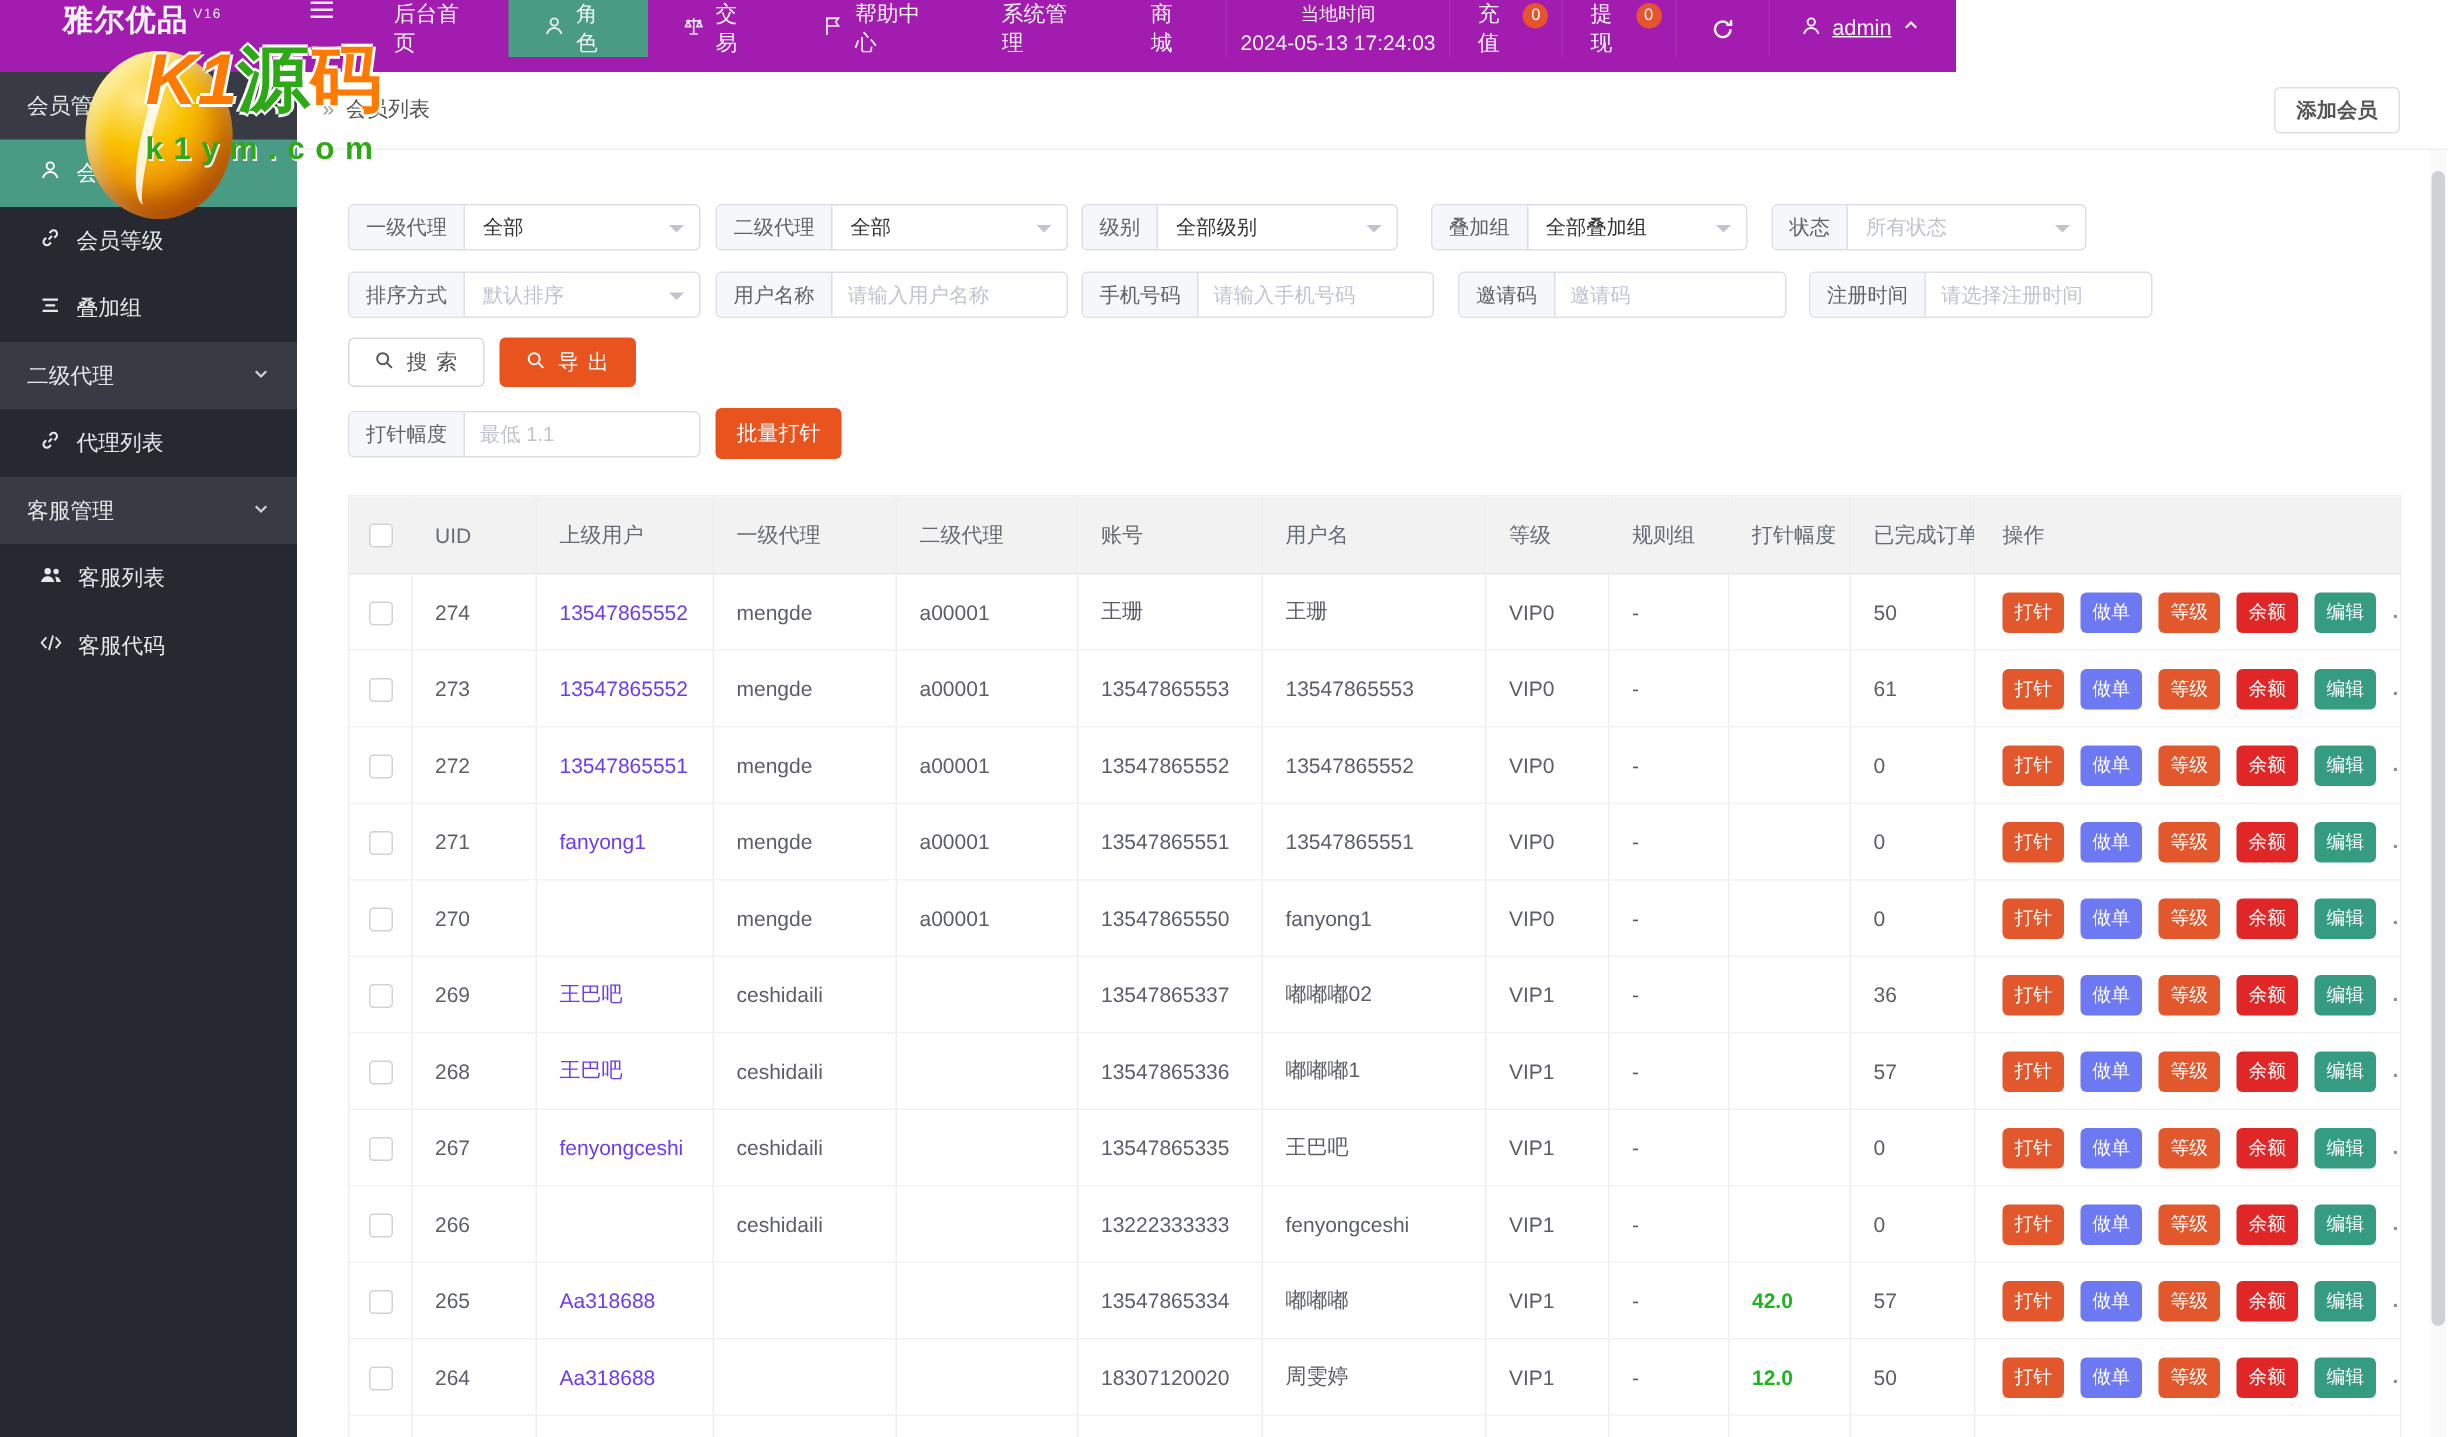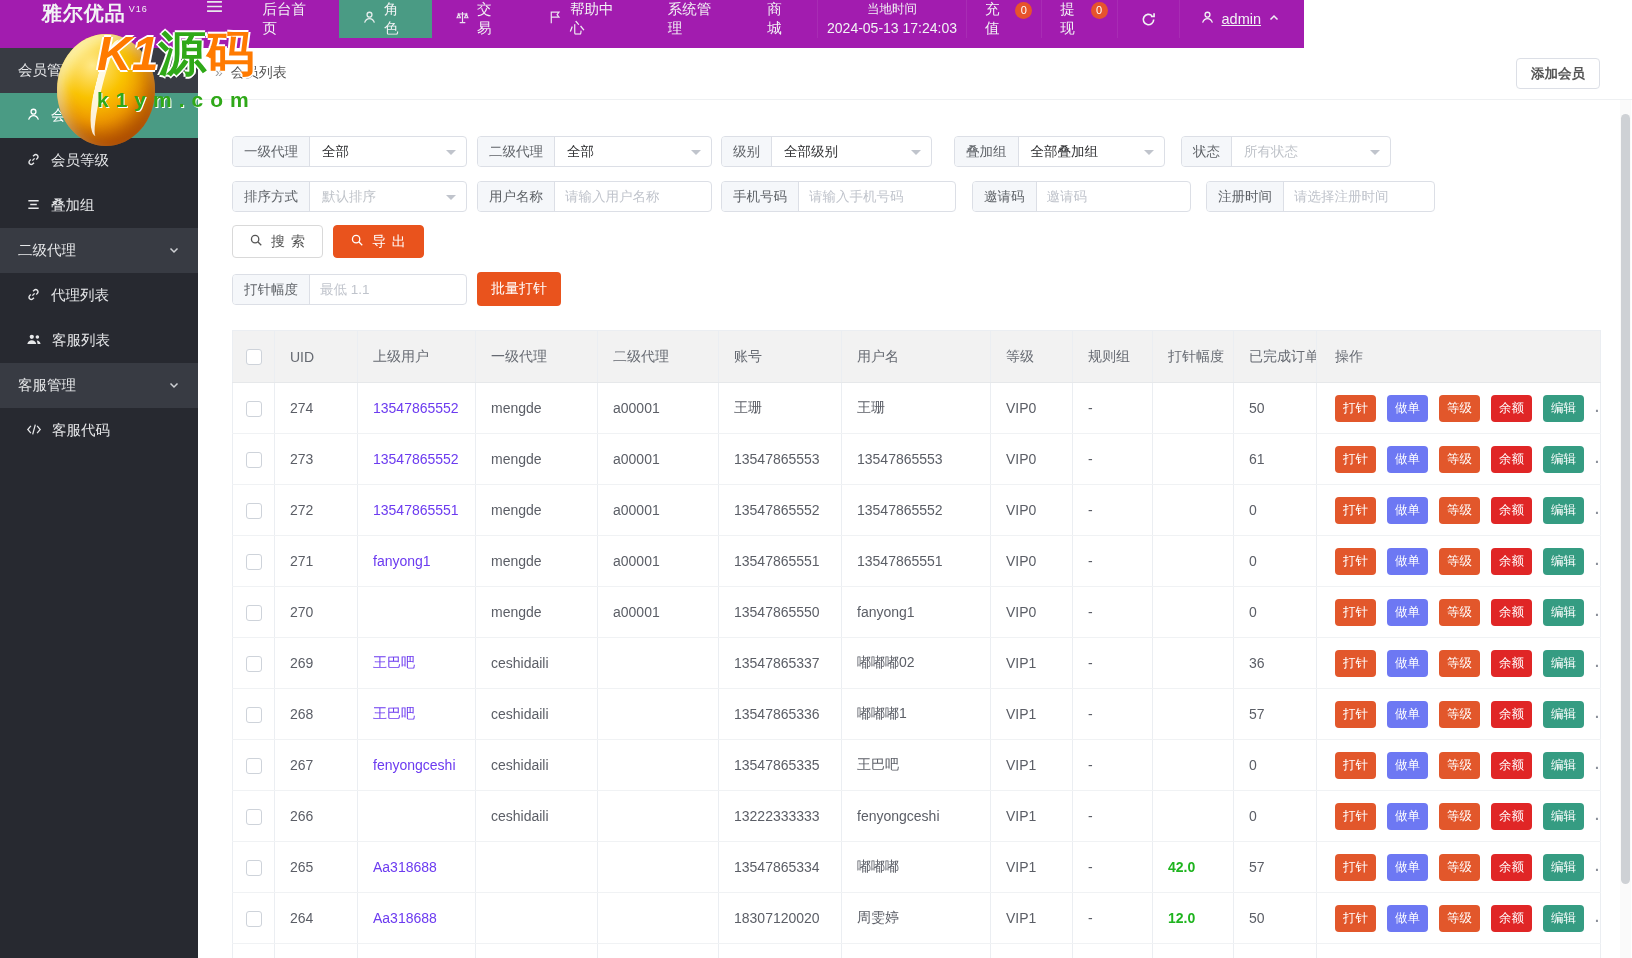--- a/index.html
+++ b/index.html
@@ -230,34 +230,34 @@
         <span class="chev"><svg viewBox="0 0 12 12" width="12" height="12" fill="none" stroke="currentColor" stroke-width="1.5">
             <path d="M2.5 4.5L6 8l3.5-3.5"></path>
           </svg></span>
       </div>
       <div class="side-row side-item">
         <span><svg viewBox="0 0 16 16" width="15" height="15" fill="none" stroke="currentColor" stroke-width="1.5">
             <path d="M6.8 9.2l2.4-2.4M7.5 4.6l1.2-1.2a2.4 2.4 0 0 1 3.4 3.4L10.9 8M8.5 11.4l-1.2 1.2a2.4 2.4 0 0 1-3.4-3.4L5.1 8"></path>
           </svg></span>
         <span>代理列表</span>
       </div>
+      <div class="side-row side-group">
+        <span>客服管理</span>
+        <span class="chev"><svg viewBox="0 0 12 12" width="12" height="12" fill="none" stroke="currentColor" stroke-width="1.5">
+            <path d="M2.5 4.5L6 8l3.5-3.5"></path>
+          </svg></span>
+      </div>
       <div class="side-row side-item">
         <span><svg viewBox="0 0 18 16" width="16" height="15" fill="currentColor">
             <circle cx="6.5" cy="5" r="2.4"></circle>
             <path d="M1.5 13c.7-2.8 2.5-4.2 5-4.2s4.3 1.4 5 4.2z"></path>
             <circle cx="12.8" cy="5.2" r="2"></circle>
             <path d="M12.2 9c2.2.2 3.6 1.5 4.2 4h-3.3z"></path>
           </svg></span>
         <span>客服列表</span>
-      </div>
-      <div class="side-row side-group">
-        <span>客服管理</span>
-        <span class="chev"><svg viewBox="0 0 12 12" width="12" height="12" fill="none" stroke="currentColor" stroke-width="1.5">
-            <path d="M2.5 4.5L6 8l3.5-3.5"></path>
-          </svg></span>
       </div>
       <div class="side-row side-item">
         <span><svg viewBox="0 0 18 14" width="16" height="13" fill="none" stroke="currentColor" stroke-width="1.4">
             <path d="M5.5 3L2 7l3.5 4M12.5 3L16 7l-3.5 4M10.5 1.5l-3 11"></path>
           </svg></span>
         <span>客服代码</span>
       </div>
     </aside>
 
   <div class="topbar">

